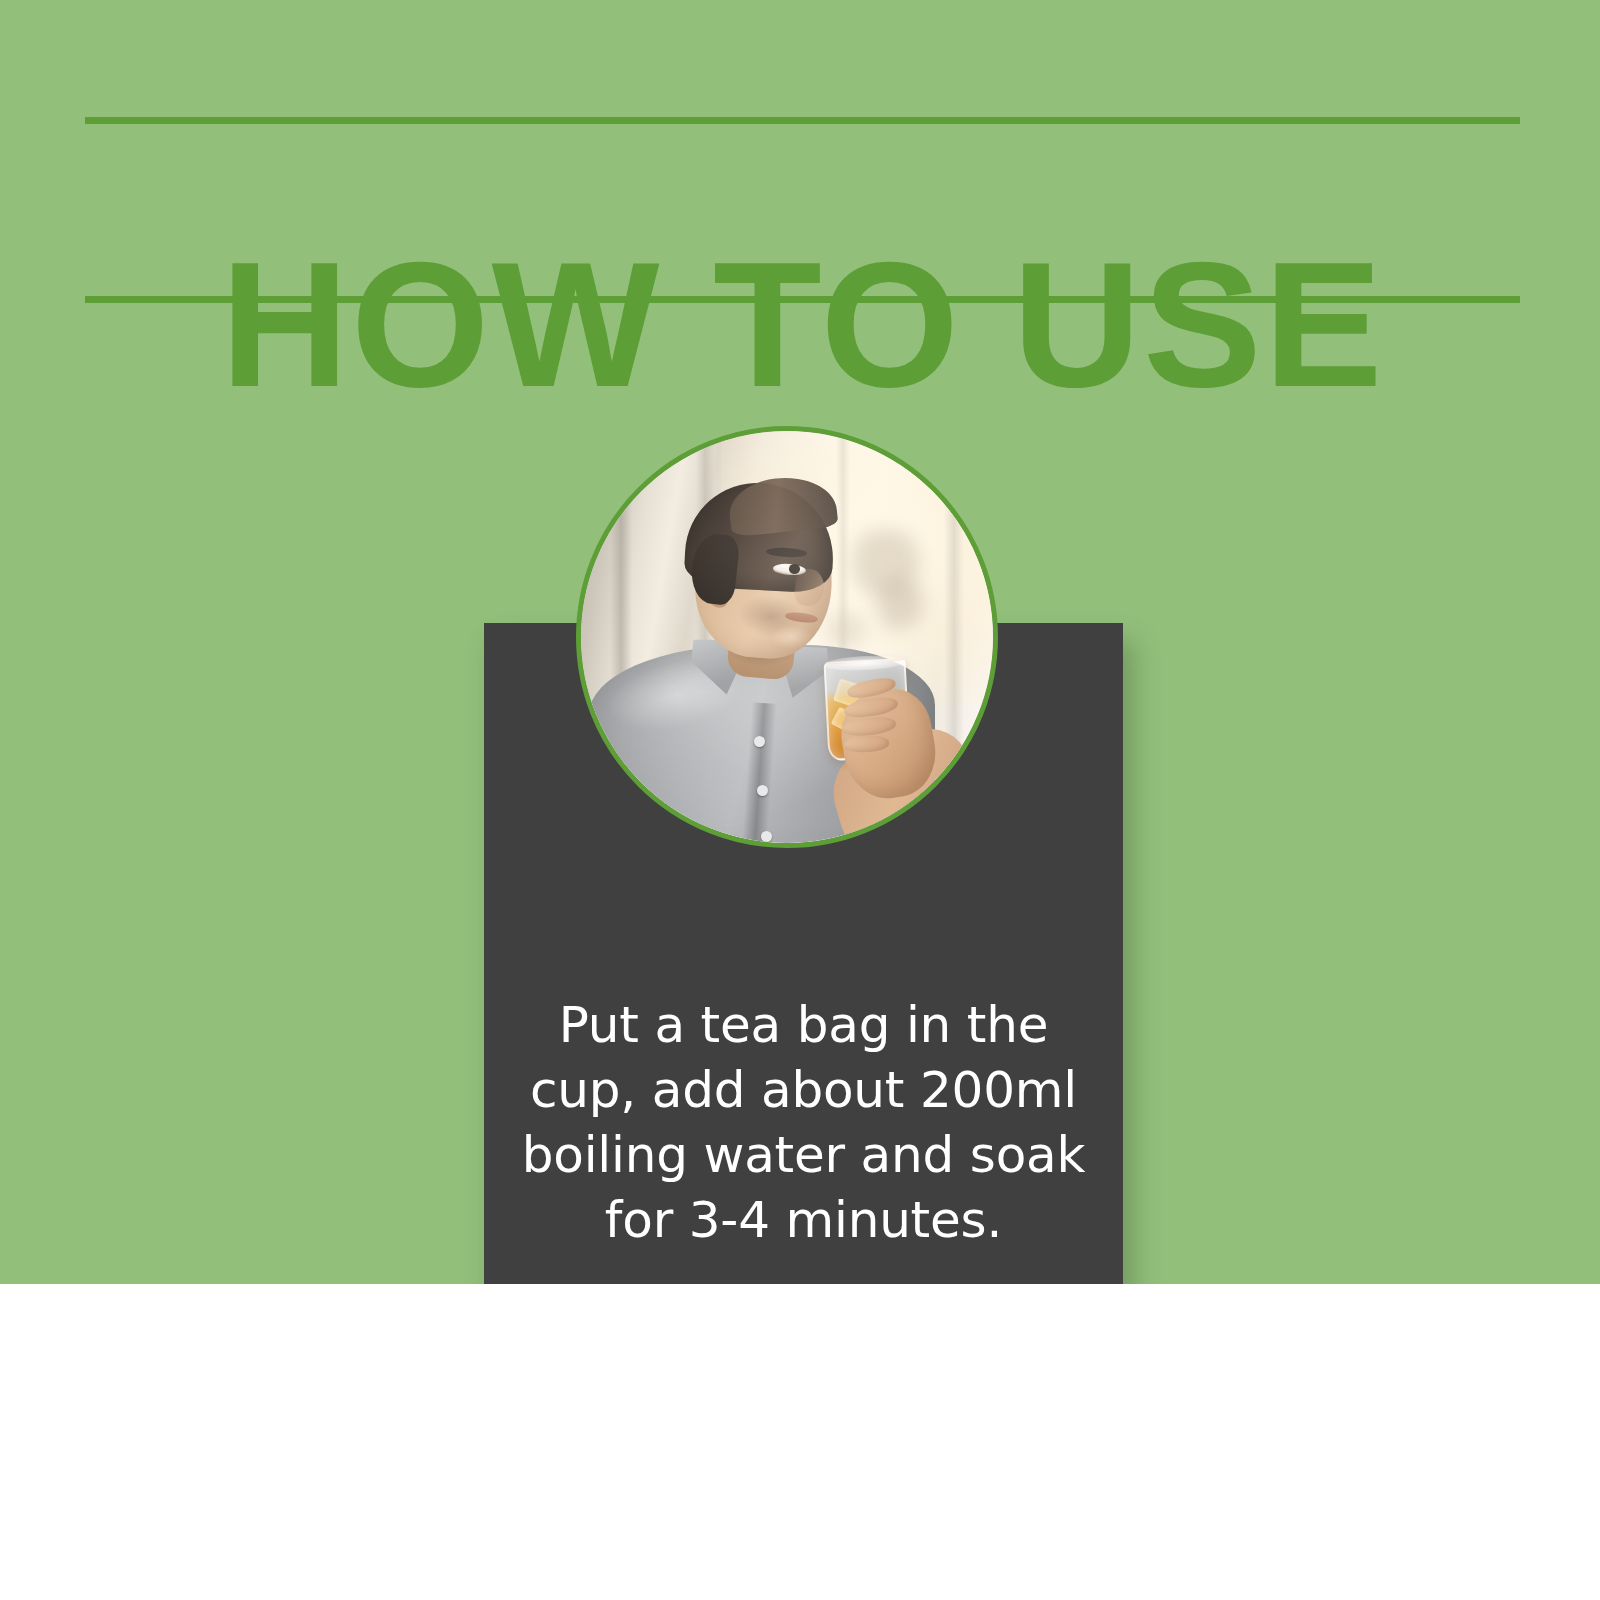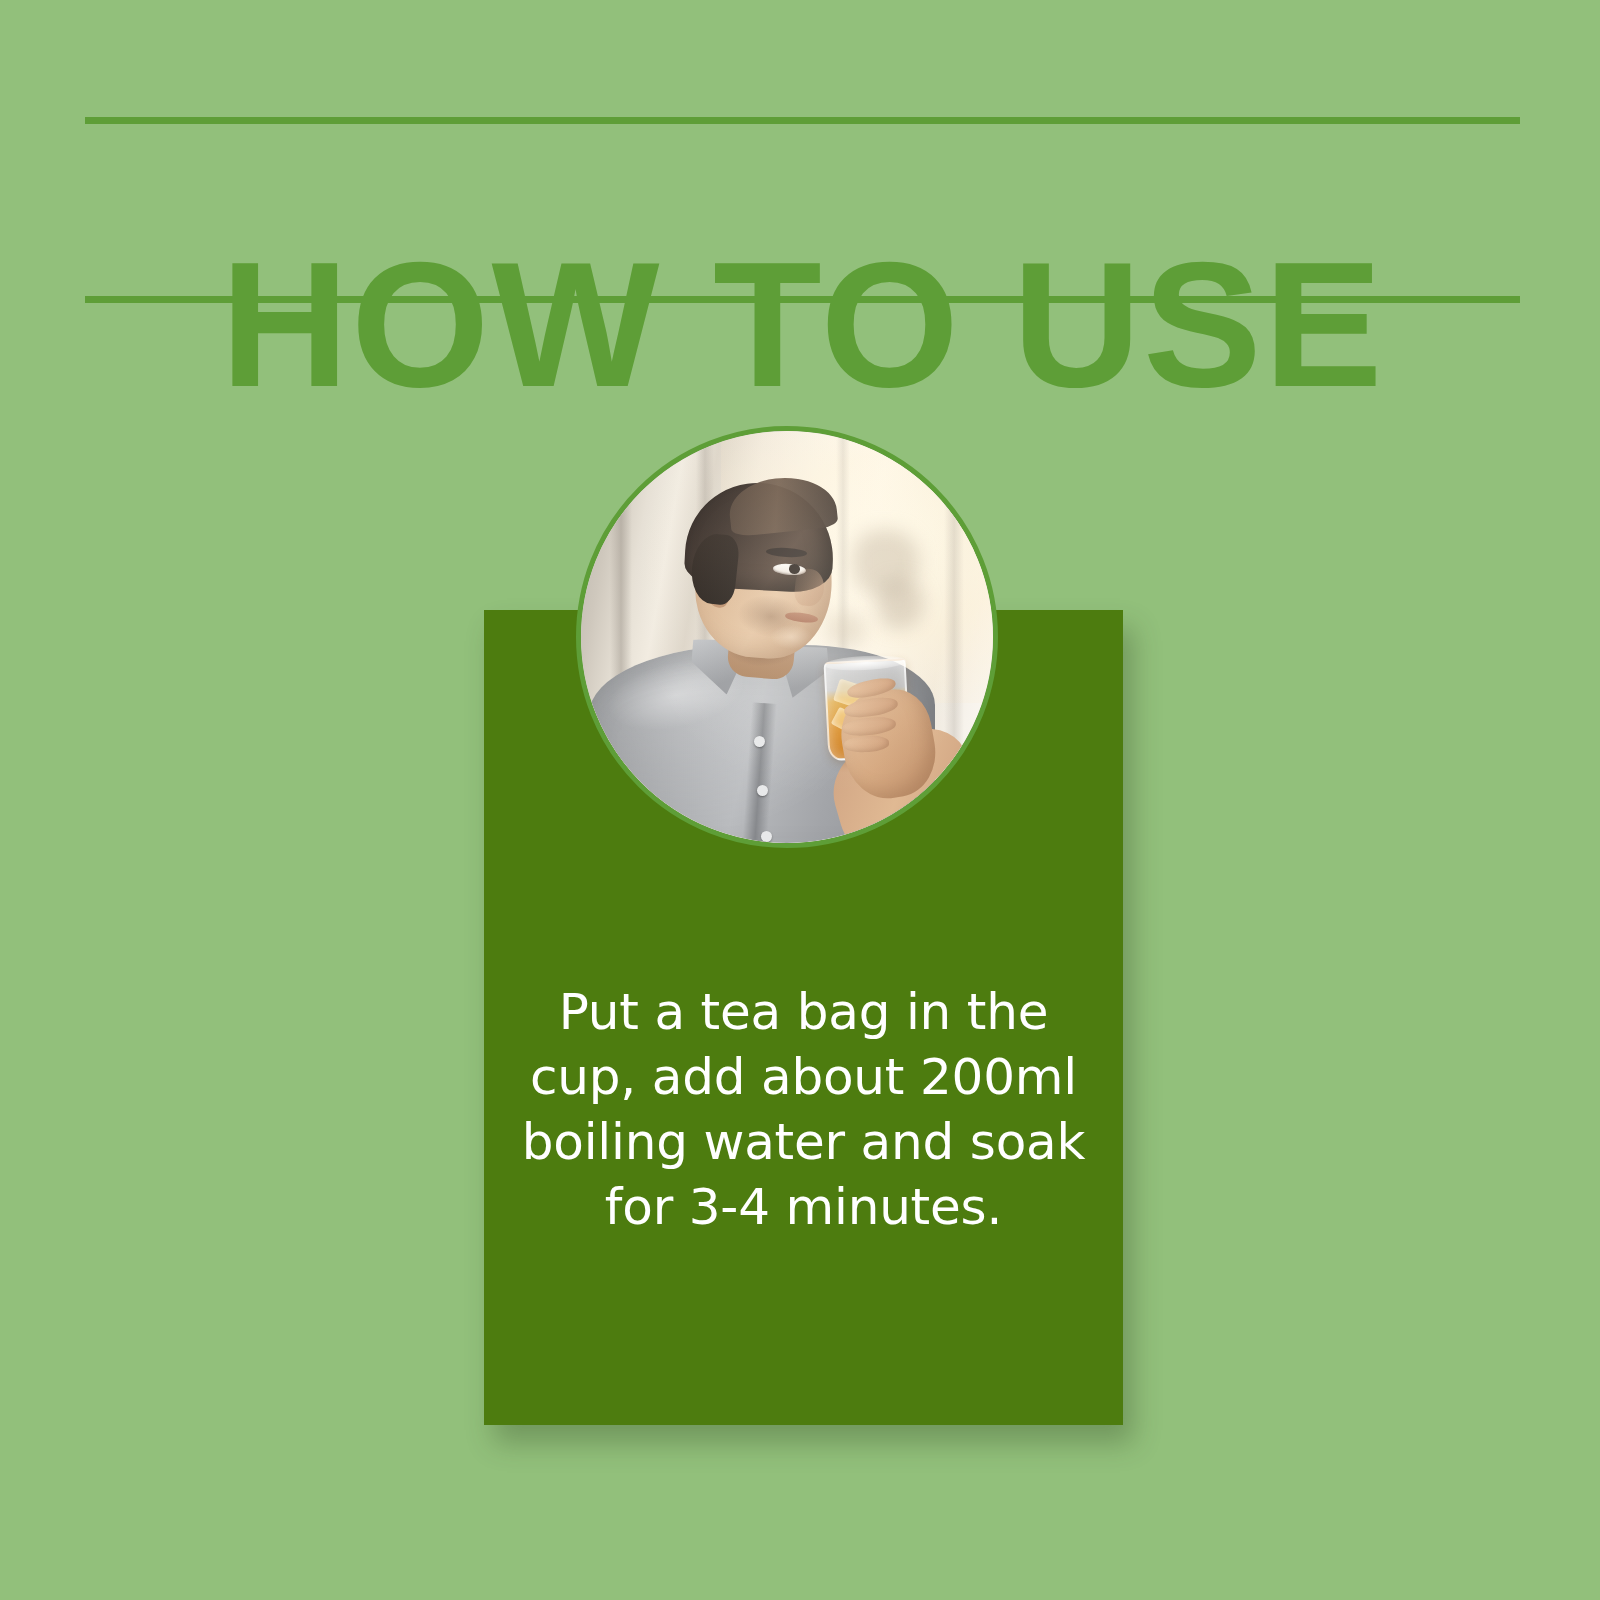--- a/index.html
+++ b/index.html
@@ -10,21 +10,21 @@
   body {
     width: 1600px;
     height: 1600px;
     overflow: hidden;
     font-family: "DejaVu Sans", sans-serif;
   }
 
   .poster {
     position: relative;
     width: 1600px;
-    height: 1600px;
+    height: 1284px;
     background: #92c07b;
     overflow: hidden;
   }
 
   
   .header {
     position: absolute;
     left: 85px;
     top: 110px;
     width: 1435px;
@@ -56,24 +56,24 @@
     line-height: 1;
     letter-spacing: 2px;
     white-space: nowrap;
     user-select: none;
   }
 
   
   .card {
     position: absolute;
     left: 484px;
-    top: 610px;
+    top: 623px;
     width: 639px;
     height: 815px;
-    background: #4d7c0f;
+    background: #404040;
     box-shadow: 10px 18px 26px rgba(40, 60, 25, 0.30);
   }
 
   .card-text {
     position: absolute;
     left: 30px;
     top: 320px;
     width: 579px;
     color: #ffffff;
     font-family: "DejaVu Sans", sans-serif;

